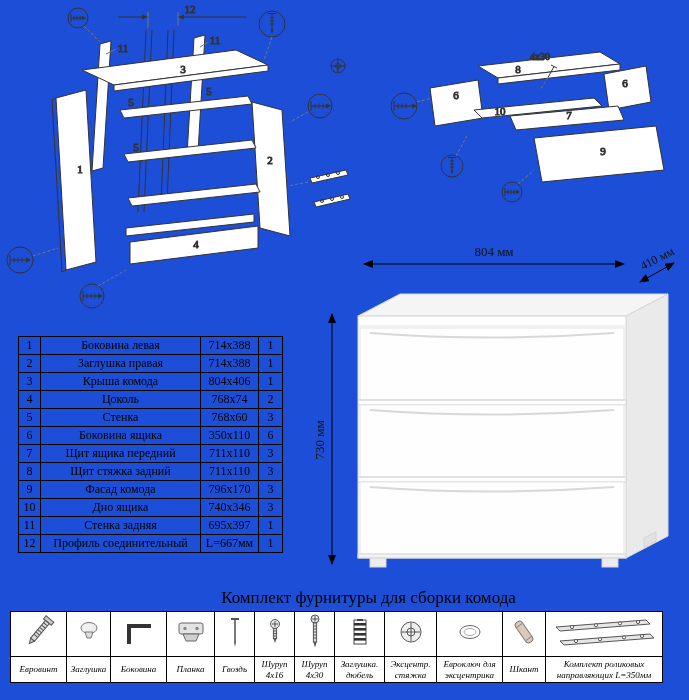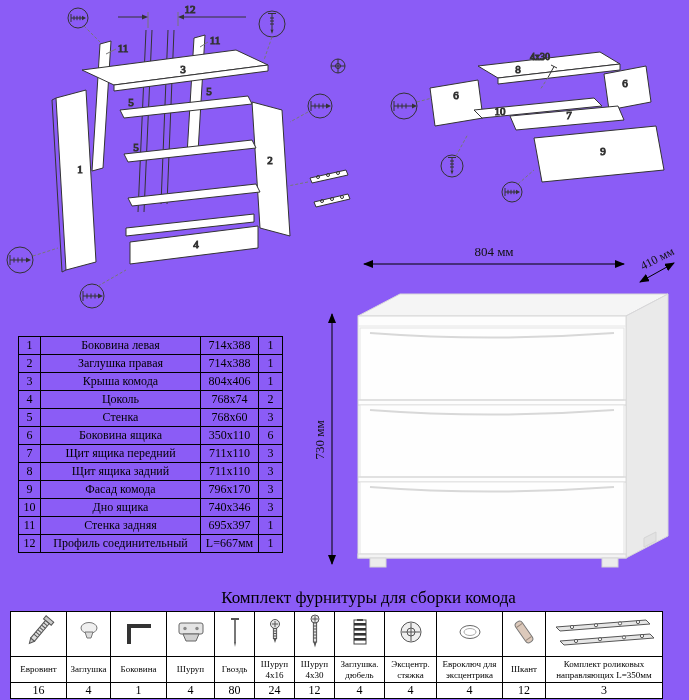--- a/index.html
+++ b/index.html
@@ -1,32 +1,32 @@
 <!DOCTYPE html>
 <html><head>
 <meta charset="utf-8">
 <style>
   * { margin:0; padding:0; box-sizing:border-box; }
   html,body { background:#fff; }
   body { width:689px; height:700px; font-family:"Liberation Serif","DejaVu Serif",serif; color:#000; }
-  .page { position:relative; width:689px; height:700px; background:#8b5cf6; overflow:hidden; }
+  .page { position:relative; width:689px; height:700px; background:#1d4ed8; overflow:hidden; }
 
   .dgm1 { position:absolute; left:0; top:0; }
   .dgm2 { position:absolute; left:388px; top:46px; }
   .render { position:absolute; left:314px; top:236px; }
 
   svg text { font-family:"Liberation Serif","DejaVu Serif",serif; fill:#111; }
 
   table.parts { position:absolute; left:18px; top:336px; border-collapse:collapse; table-layout:fixed; }
   table.parts td { border:1px solid #000; font-size:12px; height:18px; line-height:1.2;
                    text-align:center; padding:0 2px; white-space:nowrap; overflow:hidden; }
 
   .hw-title { position:absolute; left:0; top:588px; width:689px; text-align:center; font-size:17px;margin-left:24px; }
 
-  table.hw { position:absolute; left:10px; top:611px; border-collapse:collapse; table-layout:fixed; }
+  table.hw { position:absolute; left:10px; top:611px; border-collapse:collapse; table-layout:fixed;font-style:italic; }
   table.hw td { border:1px solid #000; text-align:center; vertical-align:middle; padding:0 1px; background:#fff; }
   table.hw td.icon-cell { height:42px; }
   table.hw td.name-cell { height:26px; font-size:9px; line-height:1.15; }
   table.hw td.qty-cell  { height:16px; font-size:12px; }
 </style>
 </head>
 <body>
 
 <div class="page">
 
@@ -298,21 +298,21 @@
           <td>6</td>
         </tr>
       <tr>
           <td>7</td>
           <td>Щит ящика передний</td>
           <td>711x110</td>
           <td>3</td>
         </tr>
       <tr>
           <td>8</td>
-          <td>Щит ящика задний</td>
+          <td>Щит стяжка задний</td>
           <td>711x110</td>
           <td>3</td>
         </tr>
       <tr>
           <td>9</td>
           <td>Фасад комода</td>
           <td>796x170</td>
           <td>3</td>
         </tr>
       <tr>
@@ -454,40 +454,26 @@
                 <circle cx="76" cy="25.4" r="1.6" fill="#fff"></circle>
                 <circle cx="94" cy="24" r="1.6" fill="#fff"></circle>
             </g>
           </svg>
         </td>
       </tr>
       <tr>
         <td class="name-cell">Евровинт</td>
         <td class="name-cell">Заглушка</td>
         <td class="name-cell">Боковина</td>
-        <td class="name-cell">Шуруп</td>
+        <td class="name-cell">Планка</td>
         <td class="name-cell">Гвоздь</td>
         <td class="name-cell">Шуруп 4x16</td>
         <td class="name-cell">Шуруп 4x30</td>
         <td class="name-cell">Заглушка. дюбель</td>
         <td class="name-cell">Эксцентр. стяжка</td>
         <td class="name-cell">Евроключ для эксцентрика</td>
         <td class="name-cell">Шкант</td>
         <td class="name-cell">Комплект роликовых направляющих L=350мм</td>
       </tr>
-      <tr>
-        <td class="qty-cell">16</td>
-        <td class="qty-cell">4</td>
-        <td class="qty-cell">1</td>
-        <td class="qty-cell">4</td>
-        <td class="qty-cell">80</td>
-        <td class="qty-cell">24</td>
-        <td class="qty-cell">12</td>
-        <td class="qty-cell">4</td>
-        <td class="qty-cell">4</td>
-        <td class="qty-cell">4</td>
-        <td class="qty-cell">12</td>
-        <td class="qty-cell">3</td>
-      </tr>
     </tbody>
   </table>
 
 </div>
 
 </body></html>

